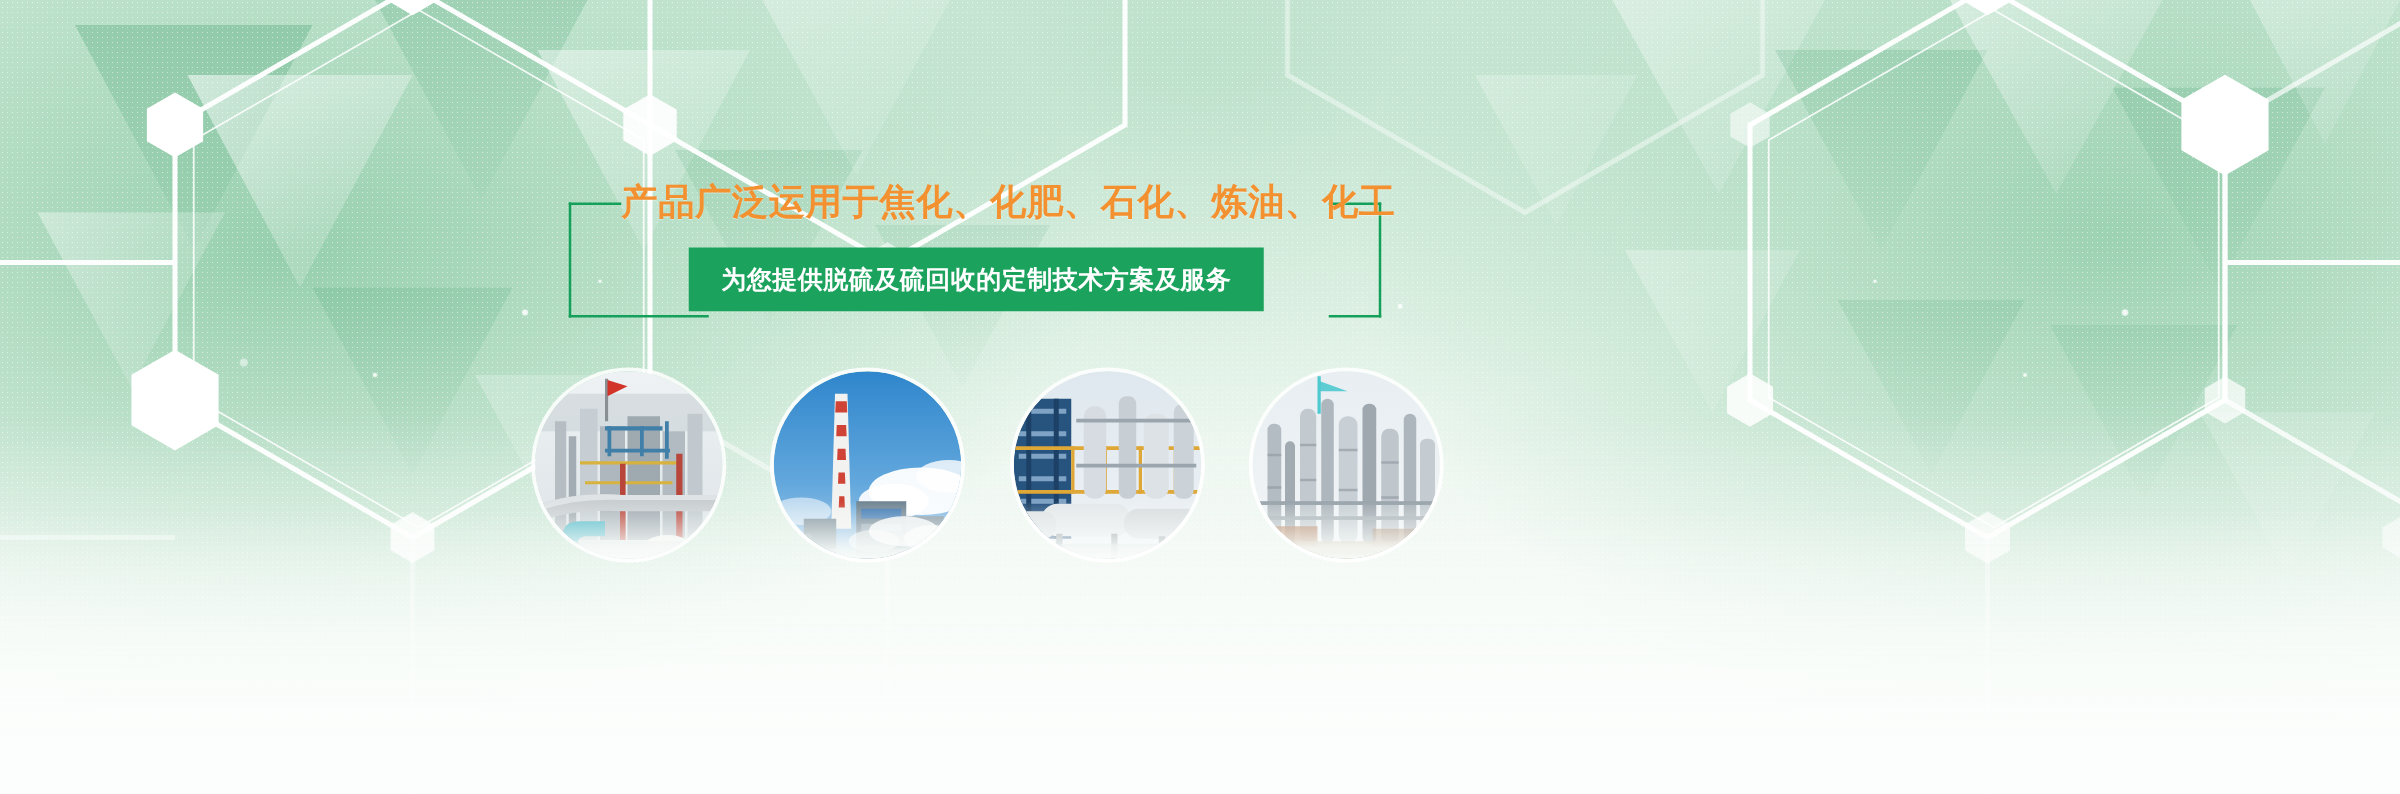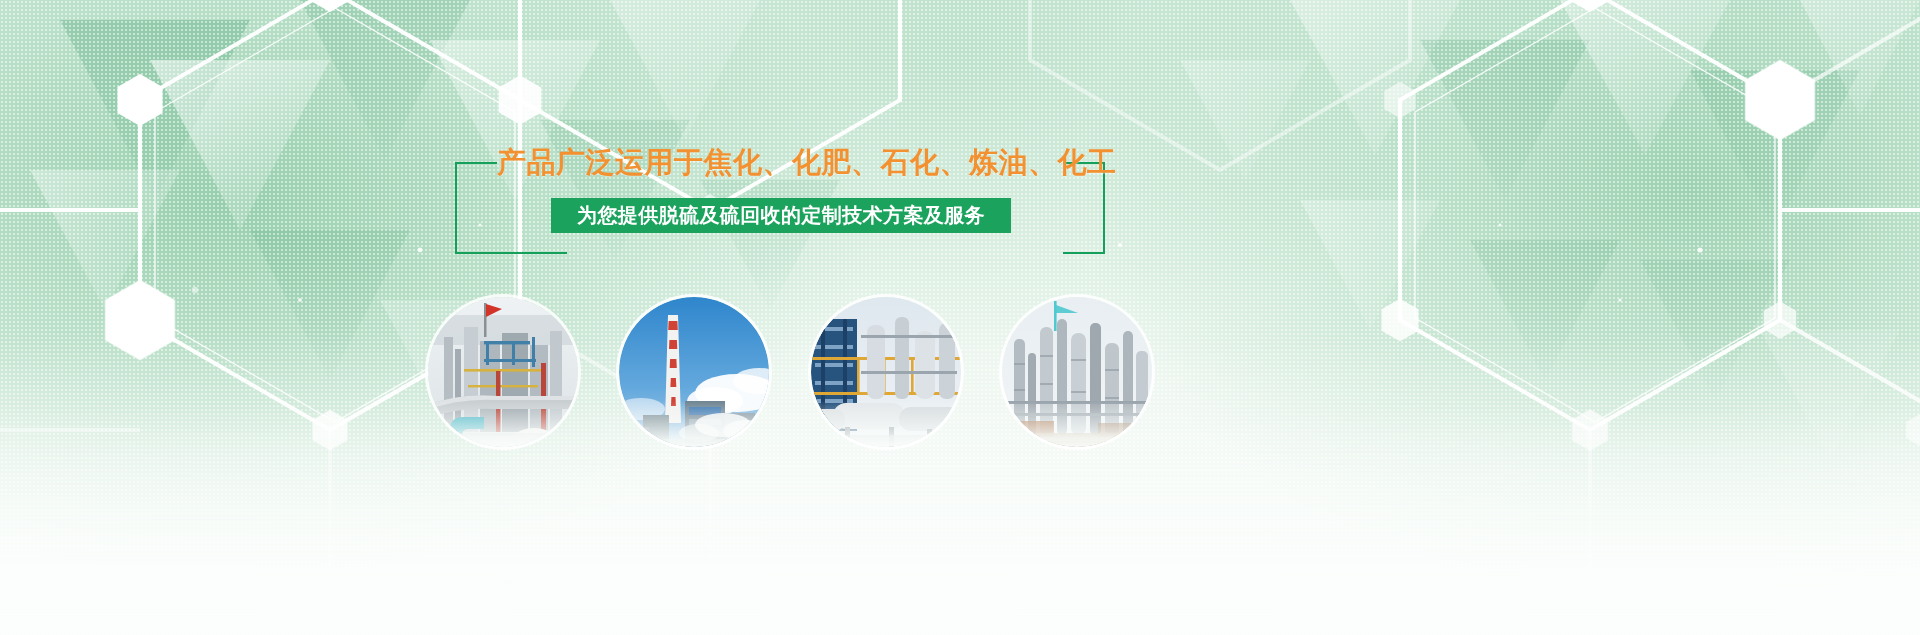--- a/index.html
+++ b/index.html
@@ -60,21 +60,21 @@
     white-space:nowrap;
     text-shadow:0 1px 0 rgba(255,255,255,0.35);
   }
   #headline-line-1, #headline-line-2 { display:block; }
   #headline-line-2 { font-size:28px; }
 
   
   #subtitle-bar {
     position:absolute;
     left:551px; top:198px;
-    width:460px; height:35px;
+    width:460px; height:51px;
     background:#1ba25c;
     display:flex; align-items:center; justify-content:center;
   }
   #subtitle-text {
     color:#ffffff;
     font-size:20px;
     font-weight:bold;
     letter-spacing:0.4px;
     white-space:nowrap;
   }

